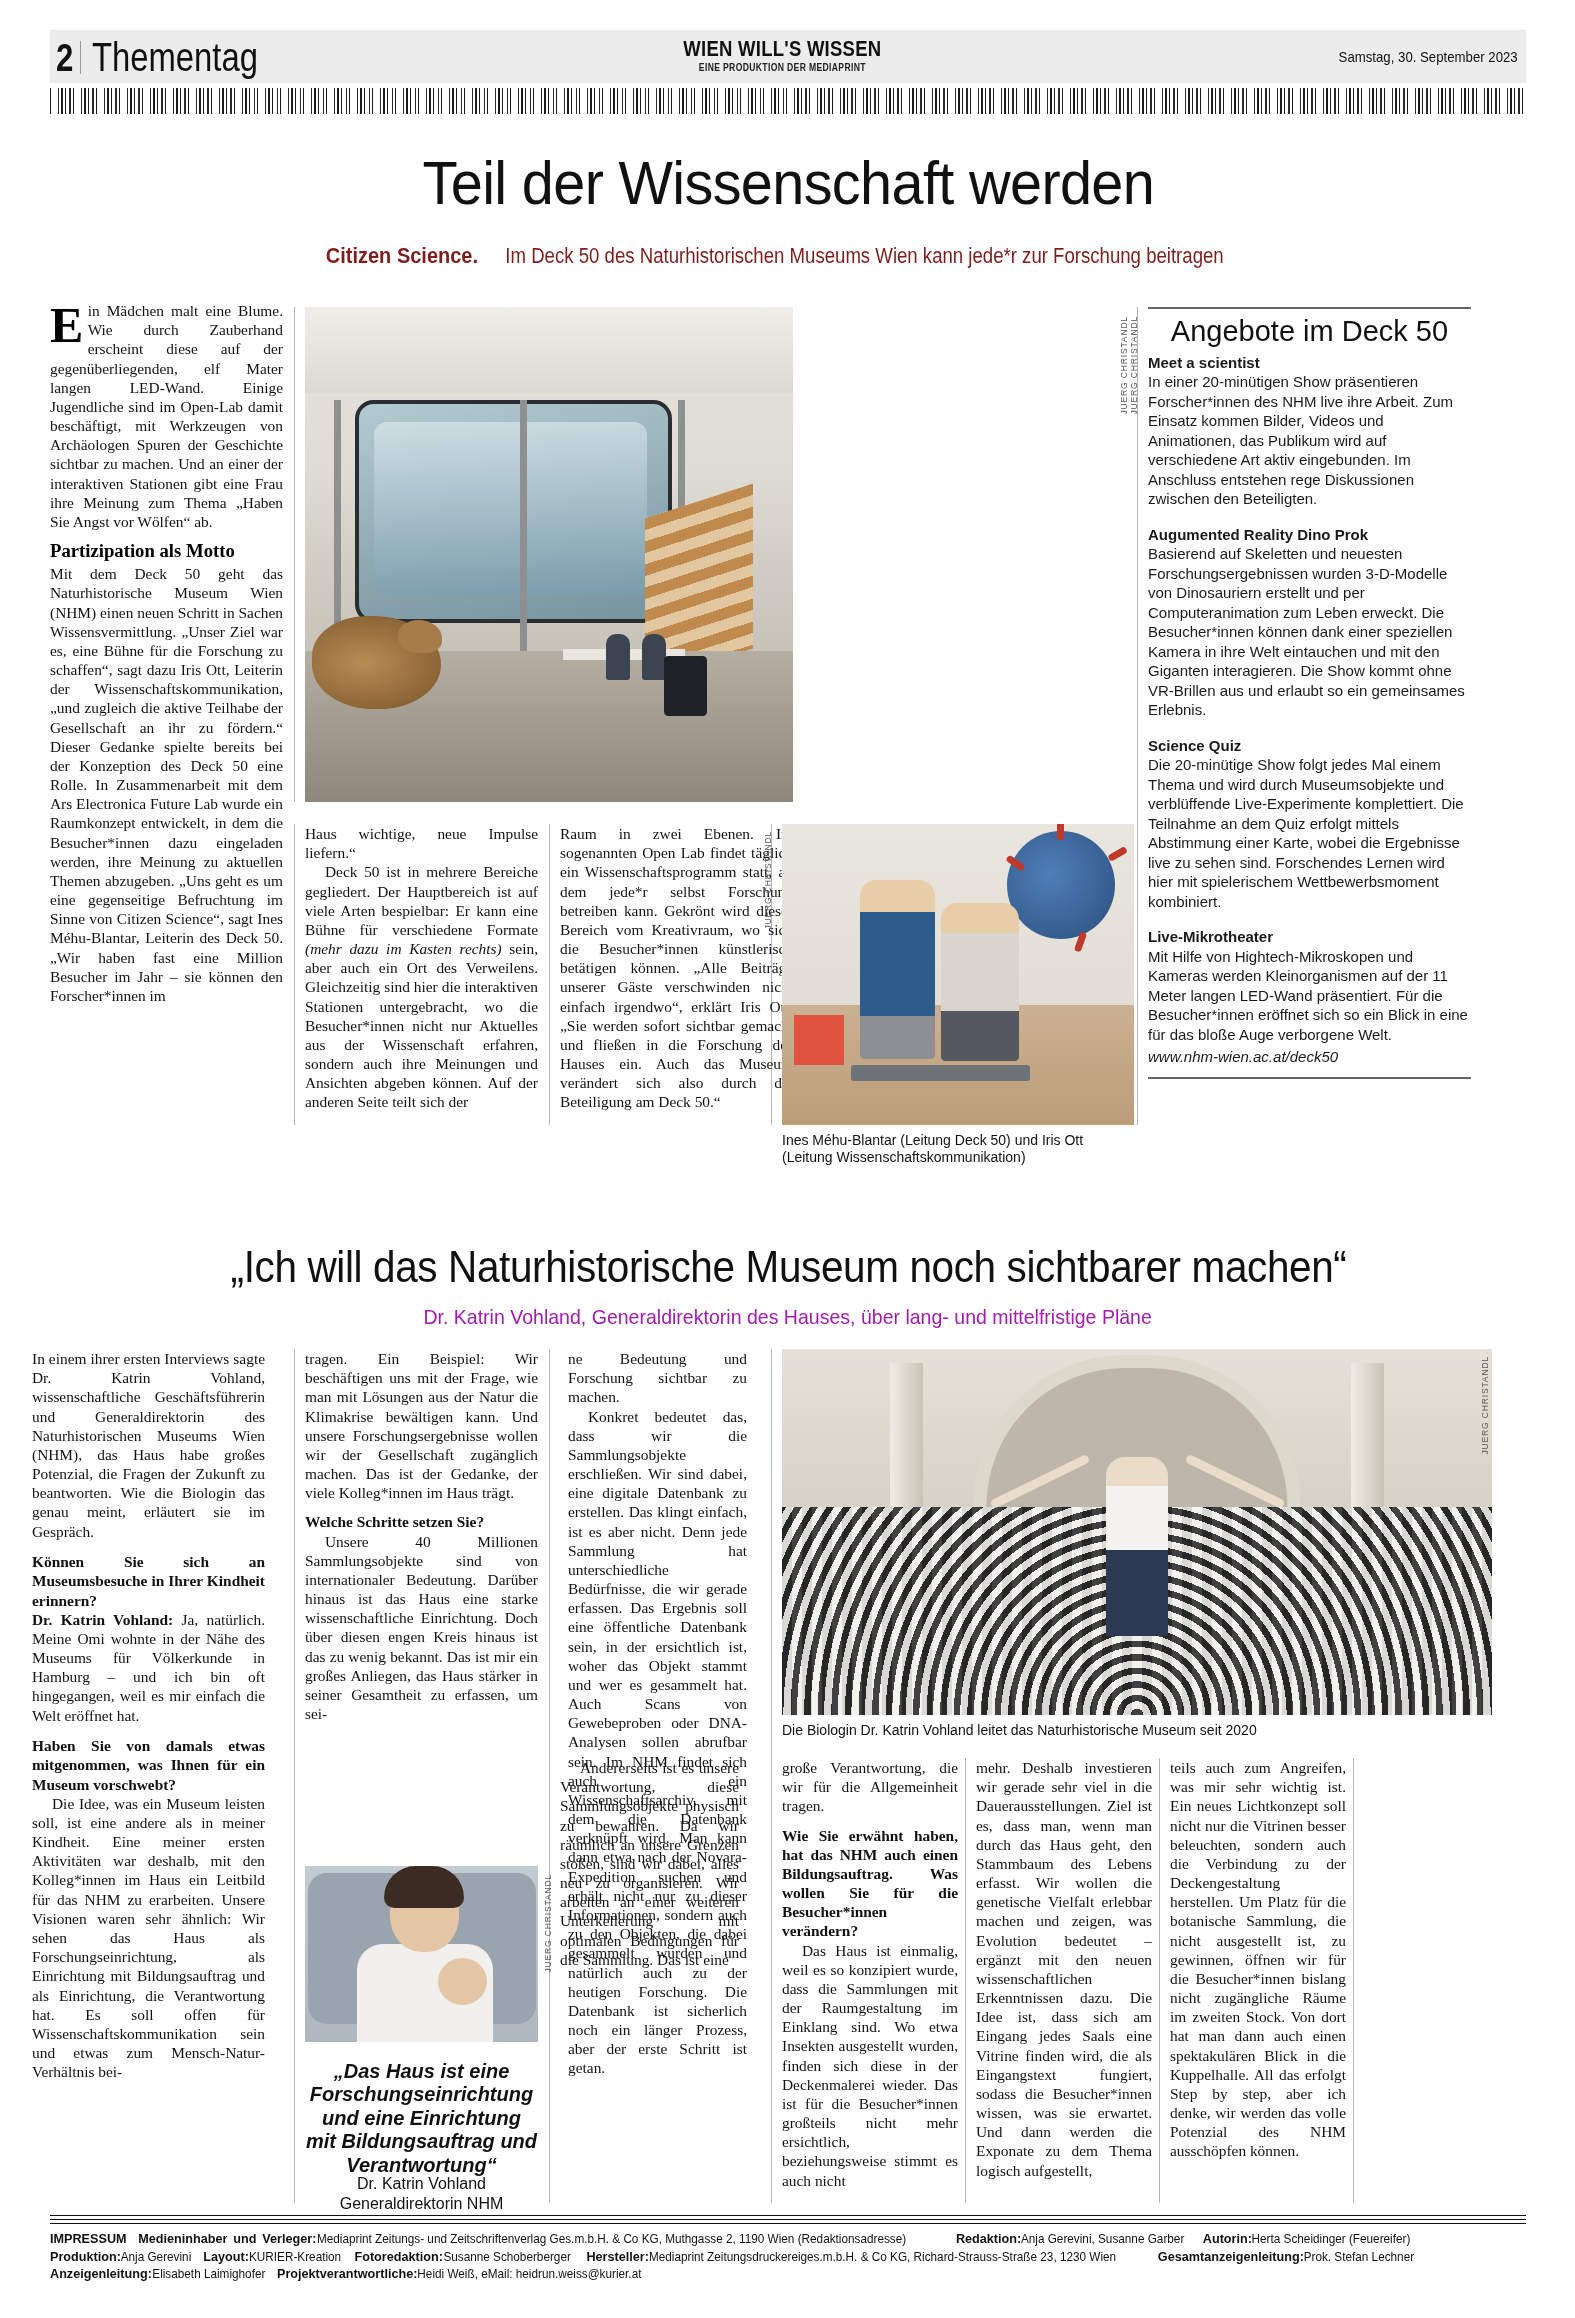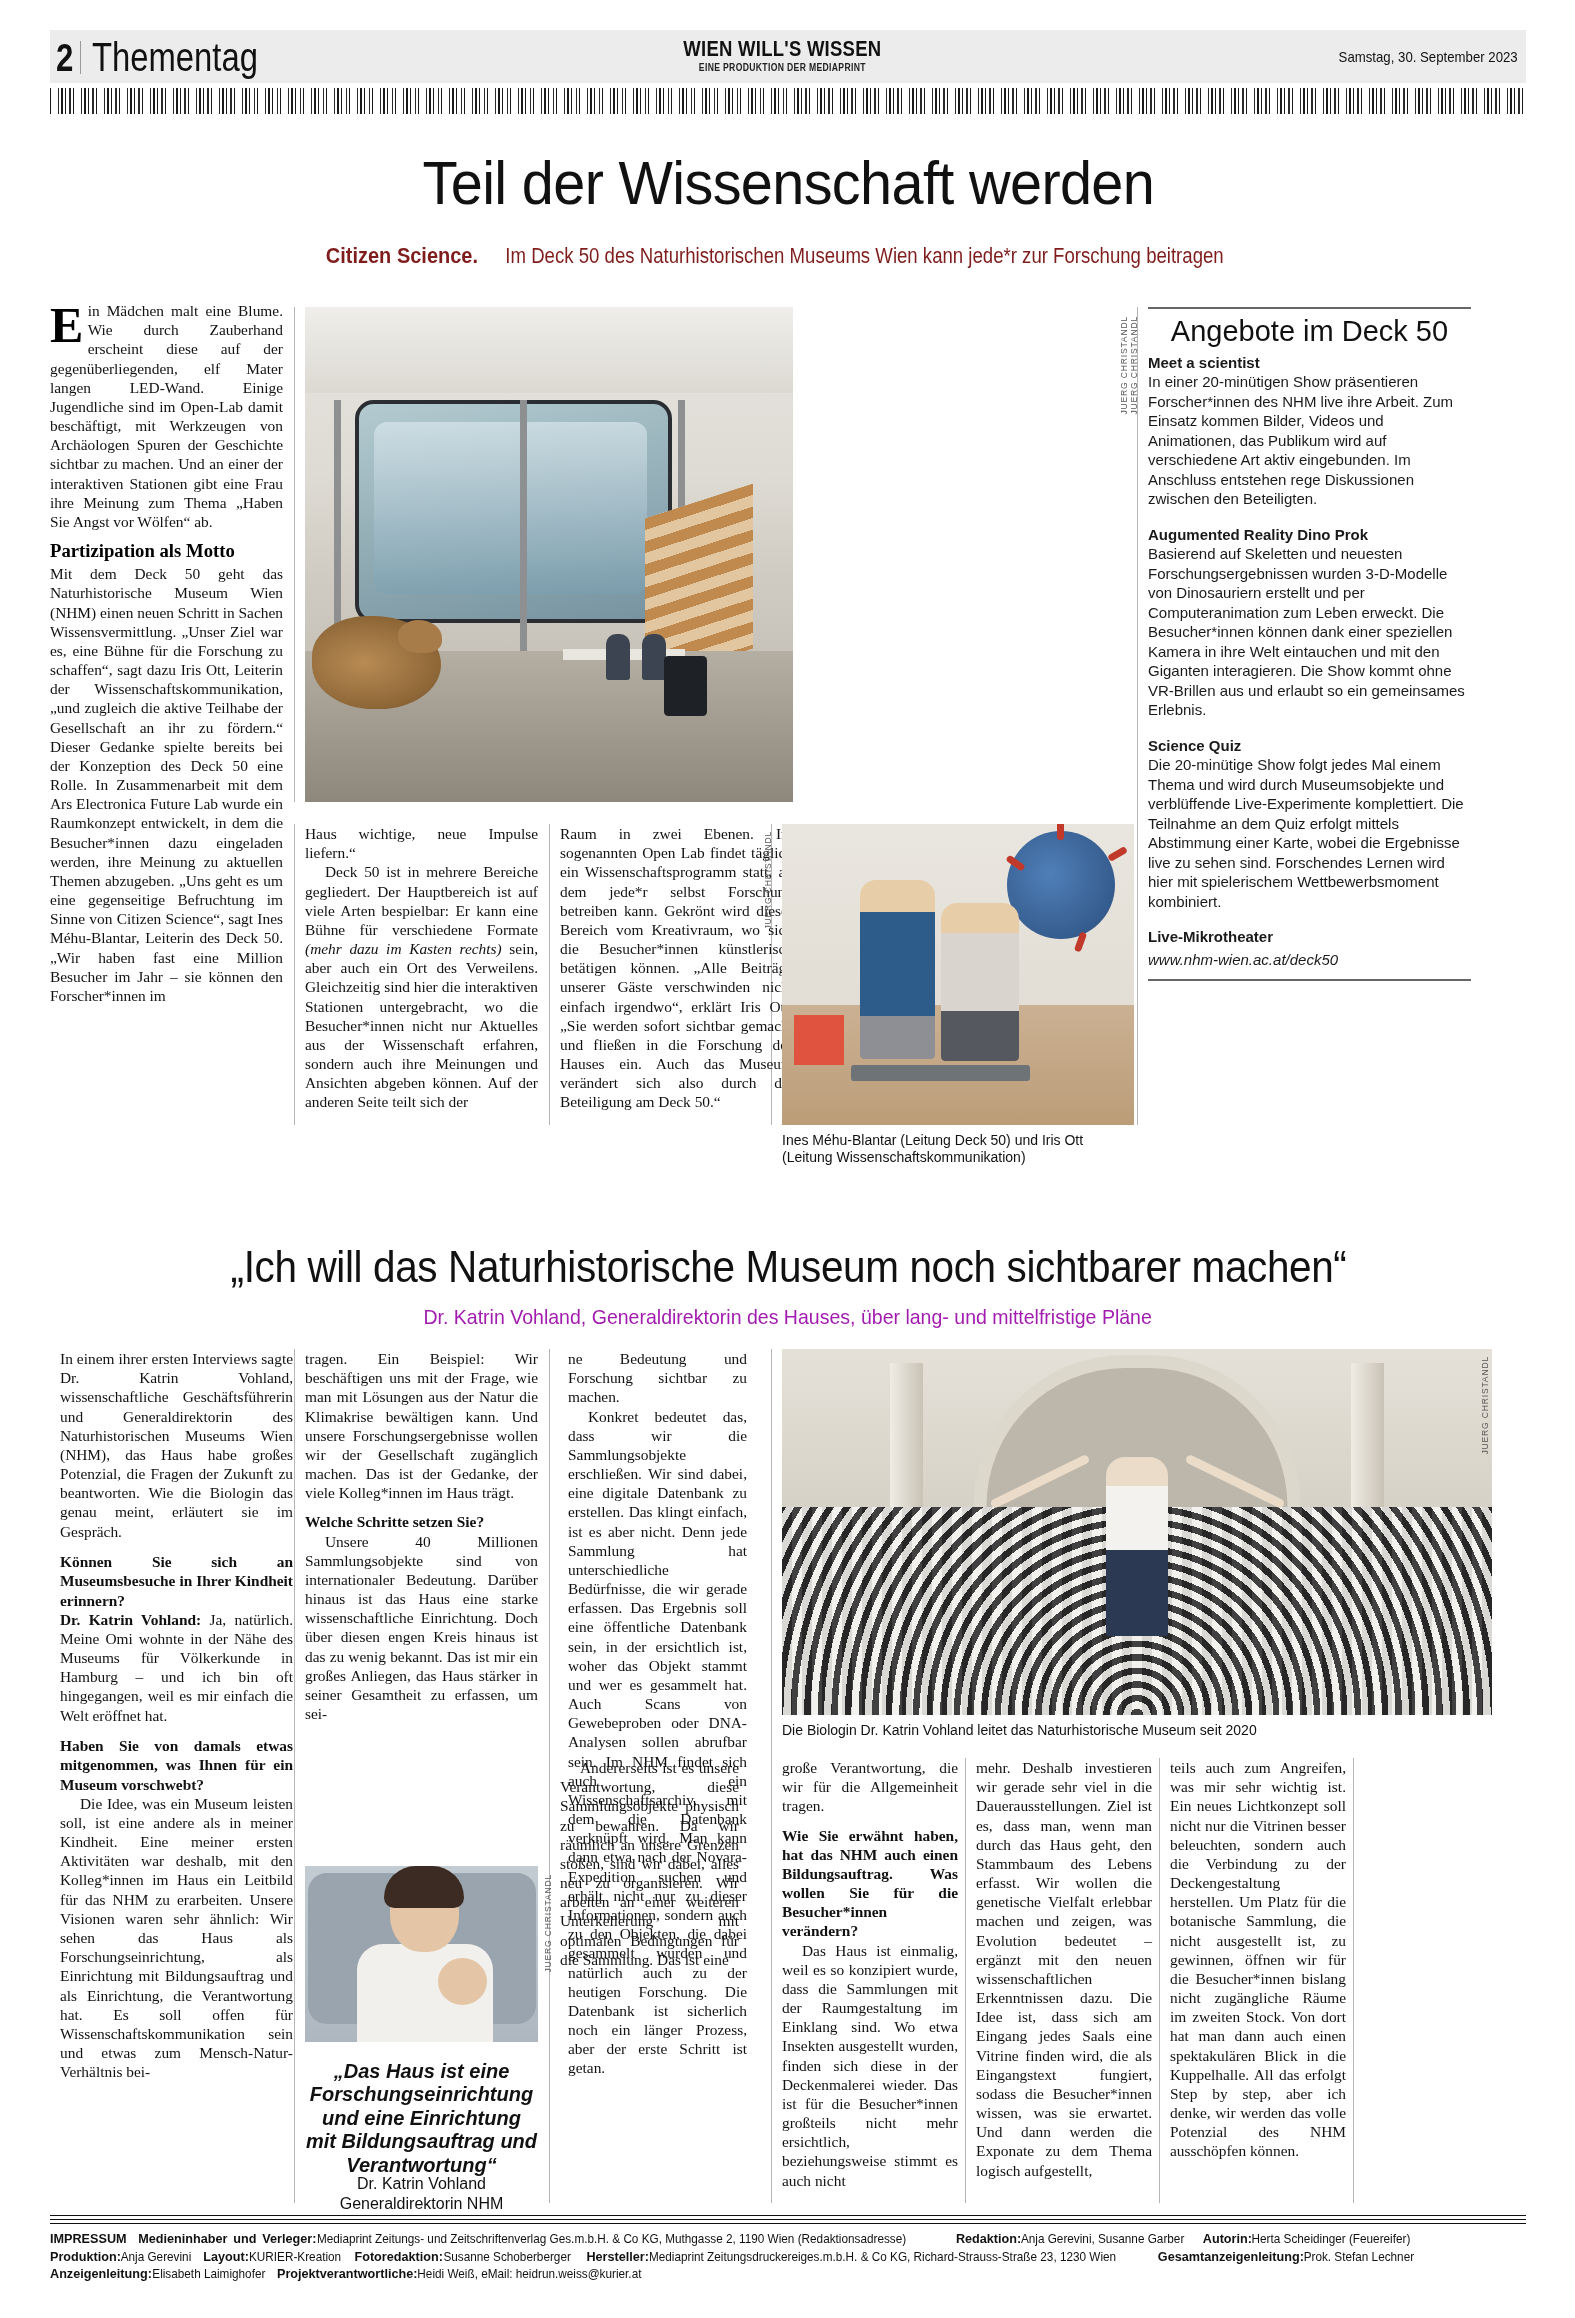--- a/index.html
+++ b/index.html
@@ -196,21 +196,21 @@
     font-family:"Liberation Sans",sans-serif;font-weight:400;font-size:44px;
     color:#111;line-height:1;letter-spacing:-0.4px;
   }
   .headline2 span{display:inline-block;transform:scaleX(.92);}
   .subhead2{
     position:absolute;left:50px;top:1305px;width:1476px;text-align:center;
     font-family:"Liberation Sans",sans-serif;font-size:21px;color:#a21caf;
   }
   .subhead2 span{display:inline-block;transform:scaleX(.93);}
 
-  #b-c1{left:60px;top:1349px;width:233px;}
+  #b-c1{left:32px;top:1349px;width:233px;}
   #b-c2{left:305px;top:1349px;width:233px;}
   #b-c3{left:560px;top:1349px;width:179px;margin-left:8px;}
   #b-c4{left:782px;top:1758px;width:176px;}
   #b-c5{left:976px;top:1758px;width:176px;}
   #b-c6{left:1170px;top:1758px;width:176px;}
   #b-c3b{left:560px;top:1758px;width:179px;}
 
   .pullquote{
     position:absolute;left:305px;top:2060px;width:233px;text-align:center;
     font-family:"Liberation Sans",sans-serif;font-weight:700;font-style:italic;
@@ -312,20 +312,21 @@
     <div class="sb-rule"></div>
     <div class="sb-title">Angebote im Deck 50</div>
     <div class="sb-body">
       <div class="sb-h first">Meet a scientist</div>
       <p class="sb-p">In einer 20-minütigen Show präsentieren Forscher*innen des NHM live ihre Arbeit. Zum Einsatz kommen Bilder, Videos und Animationen, das Publikum wird auf verschiedene Art aktiv eingebunden. Im Anschluss entstehen rege Diskussionen zwischen den Beteiligten.</p>
       <div class="sb-h">Augumented Reality Dino Prok</div>
       <p class="sb-p">Basierend auf Skeletten und neuesten Forschungsergebnissen wurden 3-D-Modelle von Dinosauriern erstellt und per Computeranimation zum Leben erweckt. Die Besucher*innen können dank einer speziellen Kamera in ihre Welt eintauchen und mit den Giganten interagieren. Die Show kommt ohne VR-Brillen aus und erlaubt so ein gemeinsames Erlebnis.</p>
       <div class="sb-h">Science Quiz</div>
       <p class="sb-p">Die 20-minütige Show folgt jedes Mal einem Thema und wird durch Museumsobjekte und verblüffende Live-Experimente komplettiert. Die Teilnahme an dem Quiz erfolgt mittels Abstimmung einer Karte, wobei die Ergebnisse live zu sehen sind. Forschendes Lernen wird hier mit spielerischem Wettbewerbsmoment kombiniert.</p>
       <div class="sb-h">Live-Mikrotheater</div>
+      <p class="sb-p">Mit Hilfe von Hightech-Mikroskopen und Kameras werden Kleinorganismen auf der 11 Meter langen LED-Wand präsentiert. Für die Besucher*innen eröffnet sich so ein Blick in eine für das bloße Auge verborgene Welt.</p>
       <div class="sb-url">www.nhm-wien.ac.at/deck50</div>
     </div>
     <div class="sb-rule-bot"></div>
   </div>
 
   <div class="headline2"><span>„Ich will das Naturhistorische Museum noch sichtbarer machen“</span></div>
   <div class="subhead2"><span>Dr. Katrin Vohland, Generaldirektorin des Hauses, über lang- und mittelfristige Pläne</span></div>
 
   <div class="vrule" style="left:294px;top:1349px;height:854px;"></div>
   <div class="vrule" style="left:549px;top:1349px;height:854px;"></div>

